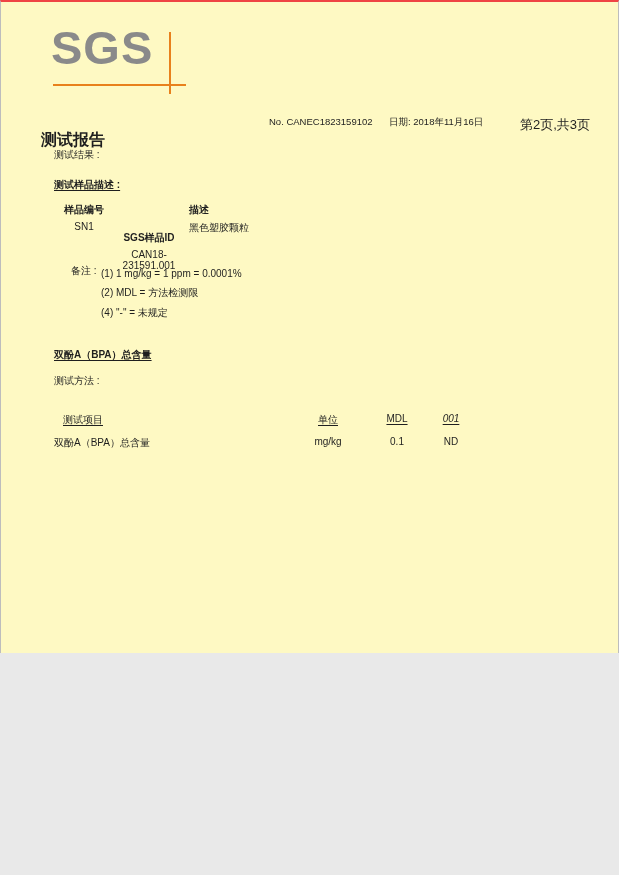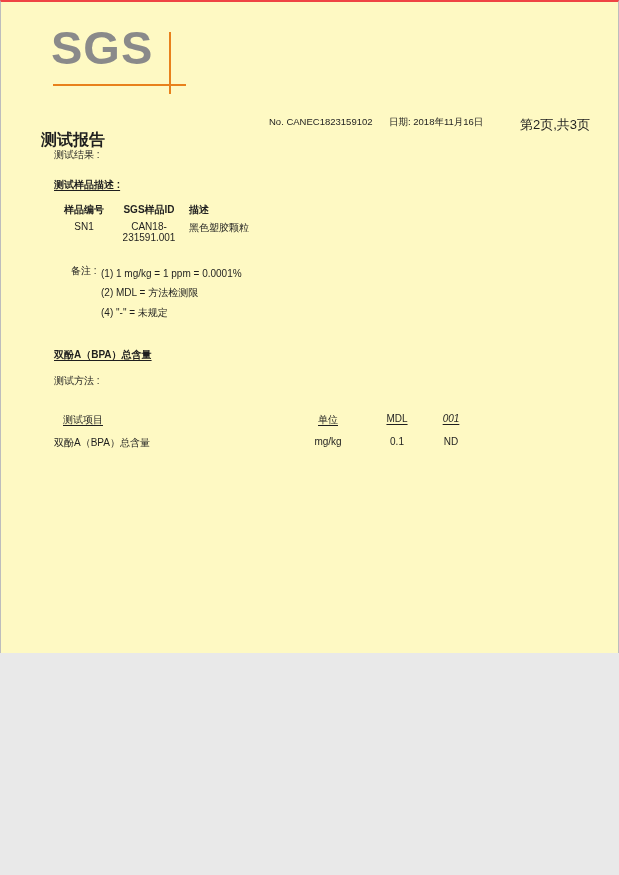--- a/index.html
+++ b/index.html
@@ -19,21 +19,21 @@
   .report-date{left:388px;top:114px;font-size:9.5px;}
   .page-info{left:519px;top:114px;font-size:13px;}
   
   .body-txt{font-size:10px;}
   .results-label{left:53px;top:146px;}
   .sample-heading{left:53px;top:176px;font-weight:bold;text-decoration:underline;text-underline-offset:2px;}
   .u{text-decoration:underline;text-underline-offset:2px;}
   .i{font-style:italic;}
   .ctr{text-align:center;}
   .col-sn{left:52px;width:62px;}
-  .col-id{left:108px;width:80px;}
+  .col-id{left:108px;width:80px;margin-top:28px;}
   .col-desc{left:188px;width:160px;}
   .sample-hdr{top:201px;font-weight:bold;}
   .sample-row{top:219px;}
   .notes-label{left:53px;top:262px;margin-left:17px;}
   .notes{left:100px;top:262px;line-height:19.4px;}
   .bpa-heading{left:53px;top:346px;font-weight:bold;text-decoration:underline;text-underline-offset:2px;}
   .method-label{left:53px;top:372px;}
   .method-text{left:100px;top:371px;width:448px;line-height:18.6px;}
   .rt-hdr{top:411px;font-weight:normal;}
   .rt-row{top:434px;}

